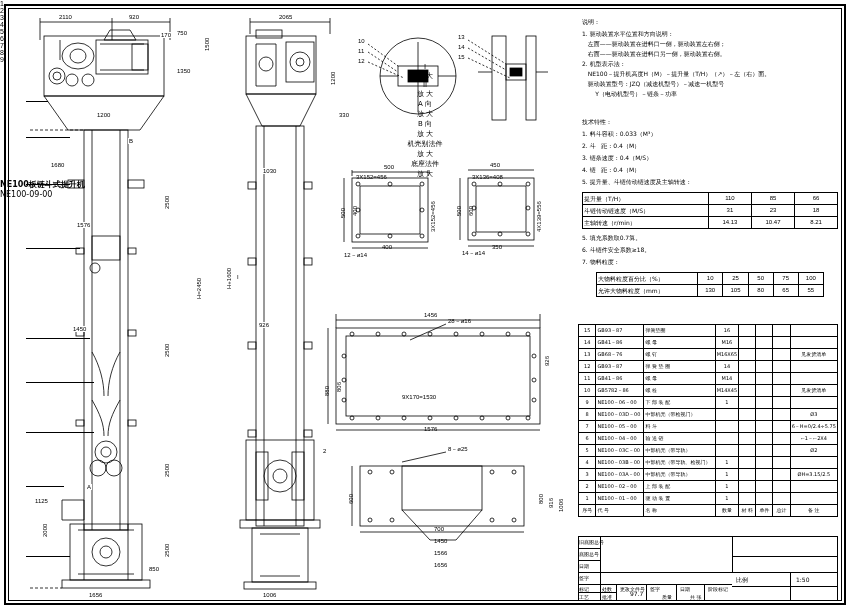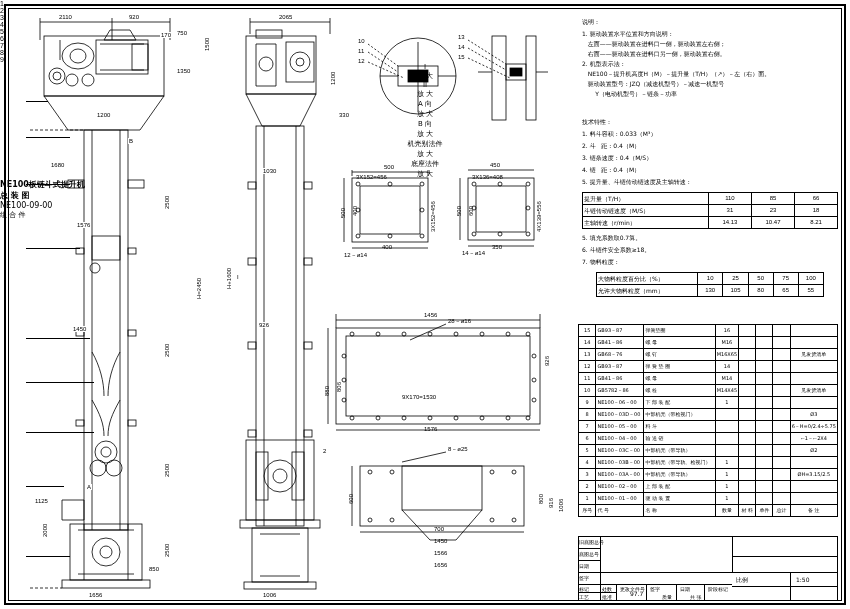--- a/index.html
+++ b/index.html
@@ -579,23 +579,21 @@
   </table>
 
   <div class="box" style="left:578px;top:536px;width:260px;height:65px;"></div>
   <div class="ln v" style="left:732px;top:536px;height:36px;"></div>
   <div class="ln h" style="left:578px;top:572px;width:260px;"></div>
   <div class="ln h" style="left:732px;top:556px;width:106px;"></div>
   <div class="ln v" style="left:790px;top:572px;height:29px;"></div>
   <div class="ln h" style="left:732px;top:586px;width:106px;"></div>
 
   <div class="t9 cn" style="left:604px;top:544px;font-weight:bold;">NE100板链斗式提升机</div>
-  <div class="t9 cn" style="left:640px;top:558px;font-weight:bold;">总 装 图</div>
   <div class="t9 cn" style="left:750px;top:542px;">NE100-09-00</div>
-  <div class="t8 cn" style="left:764px;top:560px;">组 合 件</div>
   <div class="t cn" style="left:736px;top:576px;">比例</div>
   <div class="t cn" style="left:796px;top:576px;">1:50</div>
   <div class="t cn" style="left:630px;top:590px;">97.7</div>
 
   <div class="ln v" style="left:600px;top:536px;height:65px;"></div>
   <div class="ln h" style="left:578px;top:548px;width:22px;"></div>
   <div class="ln h" style="left:578px;top:560px;width:22px;"></div>
   <div class="ln h" style="left:578px;top:584px;width:154px;"></div>
   <div class="ln v" style="left:616px;top:584px;height:17px;"></div>
   <div class="ln v" style="left:646px;top:584px;height:17px;"></div>

